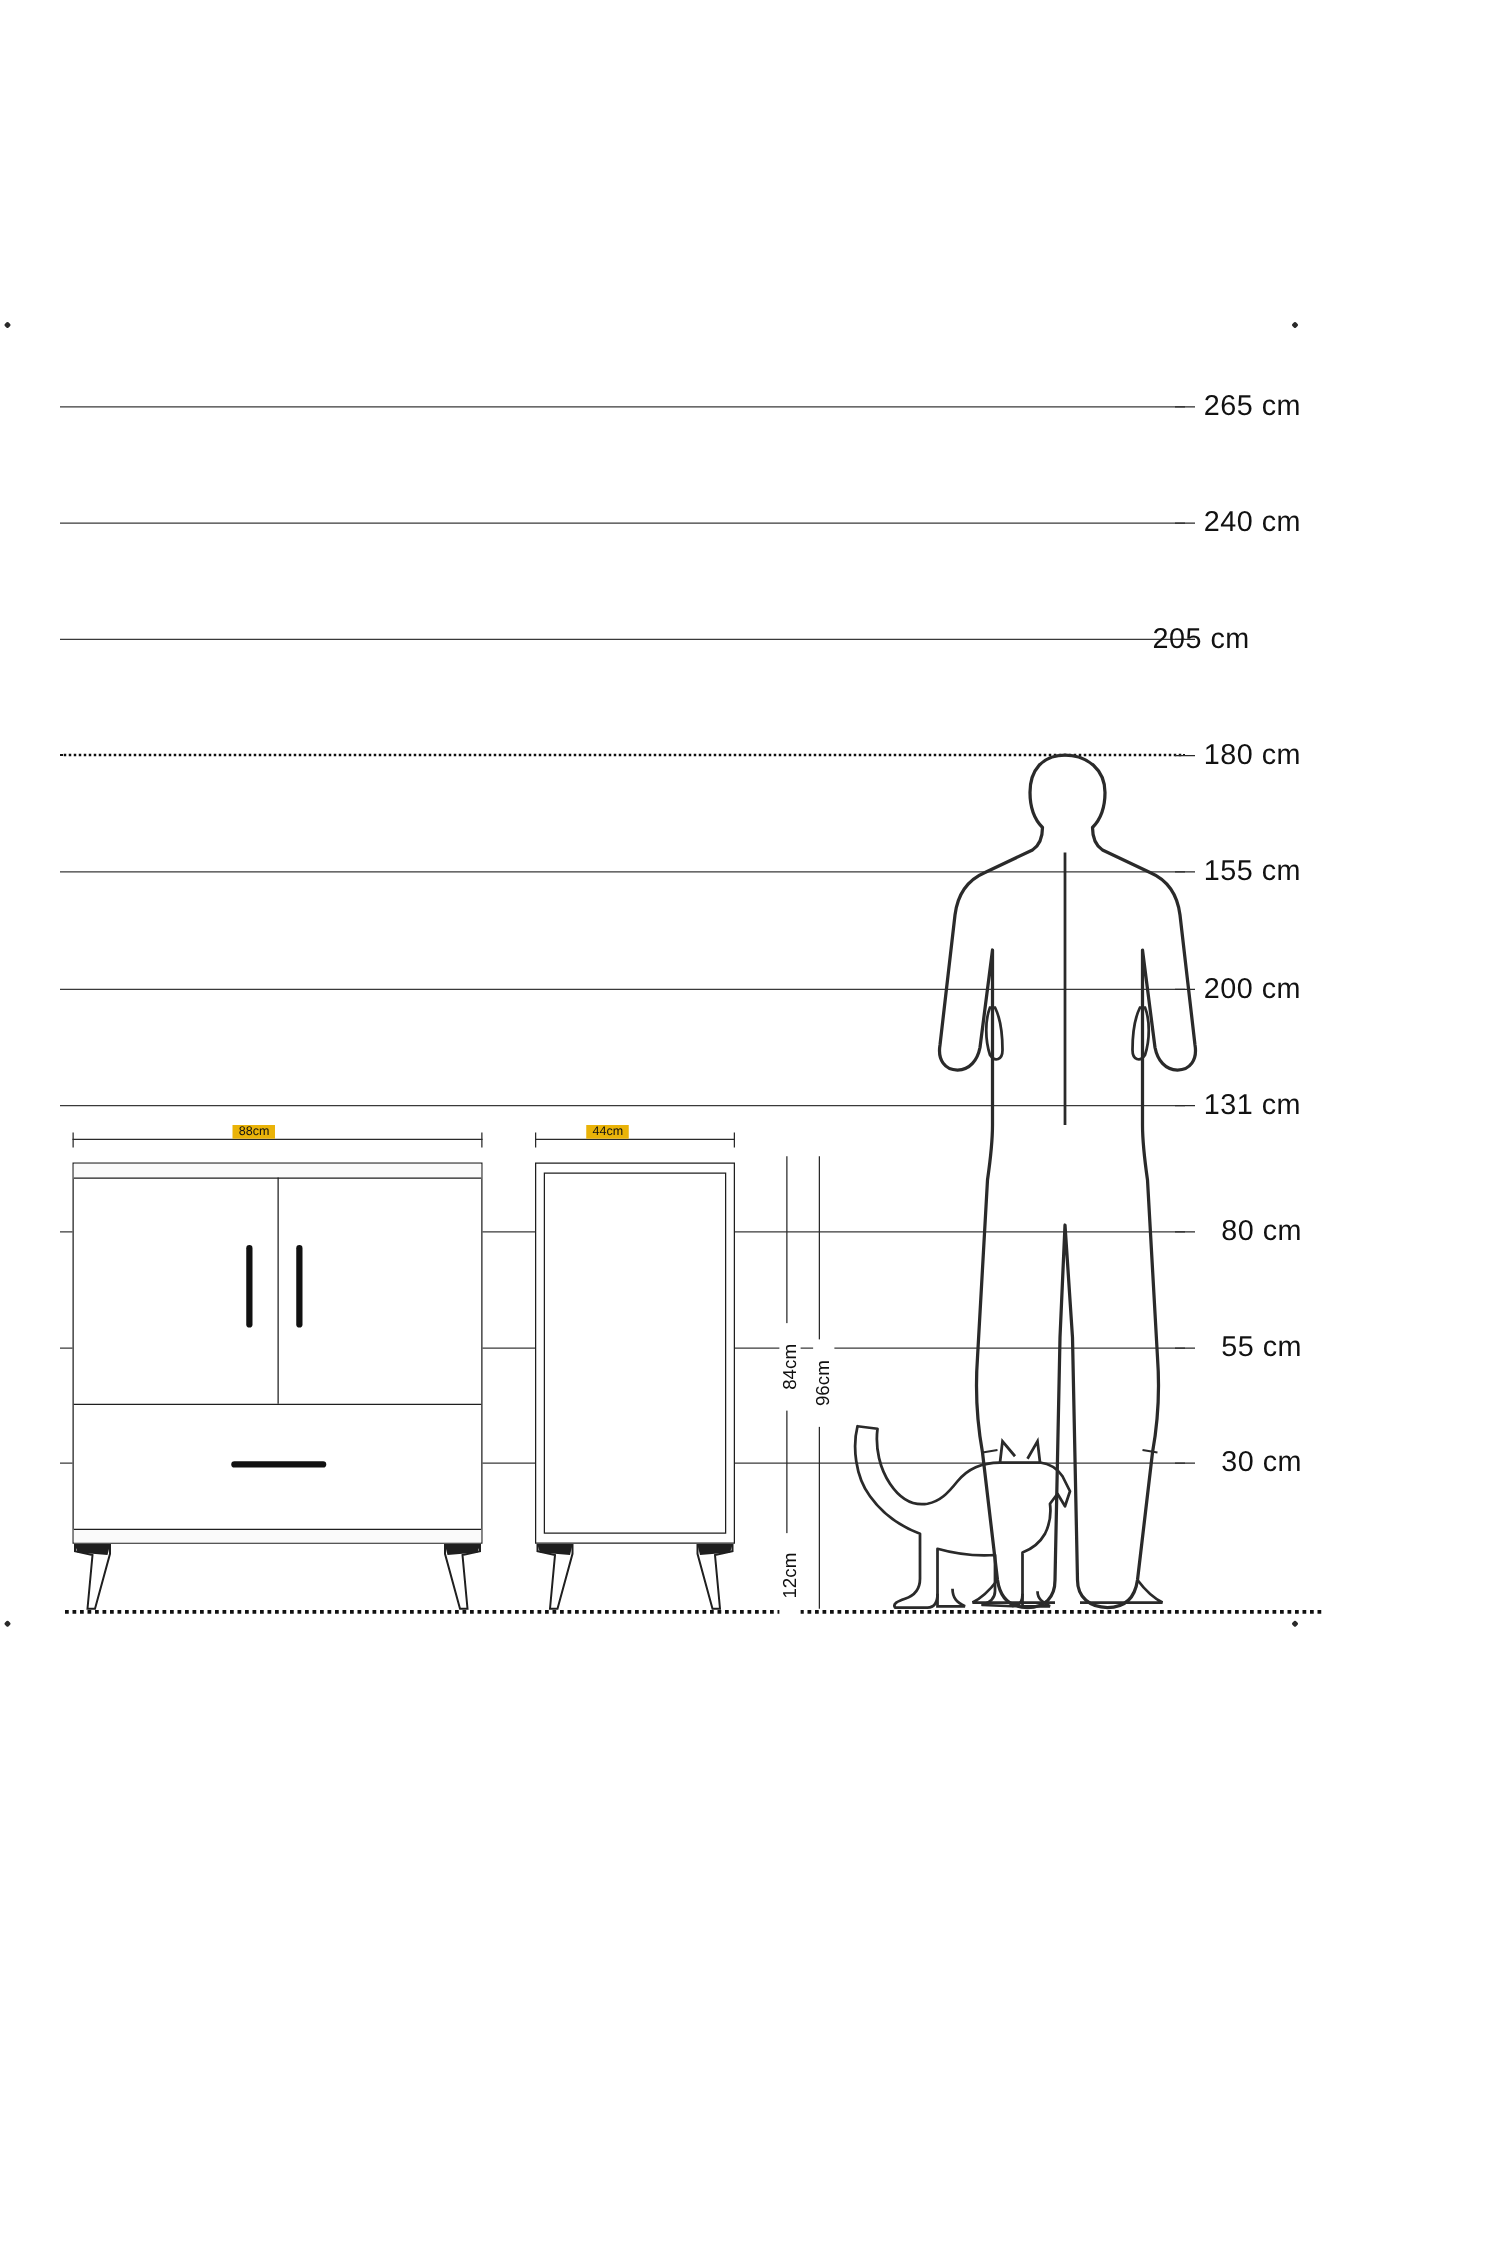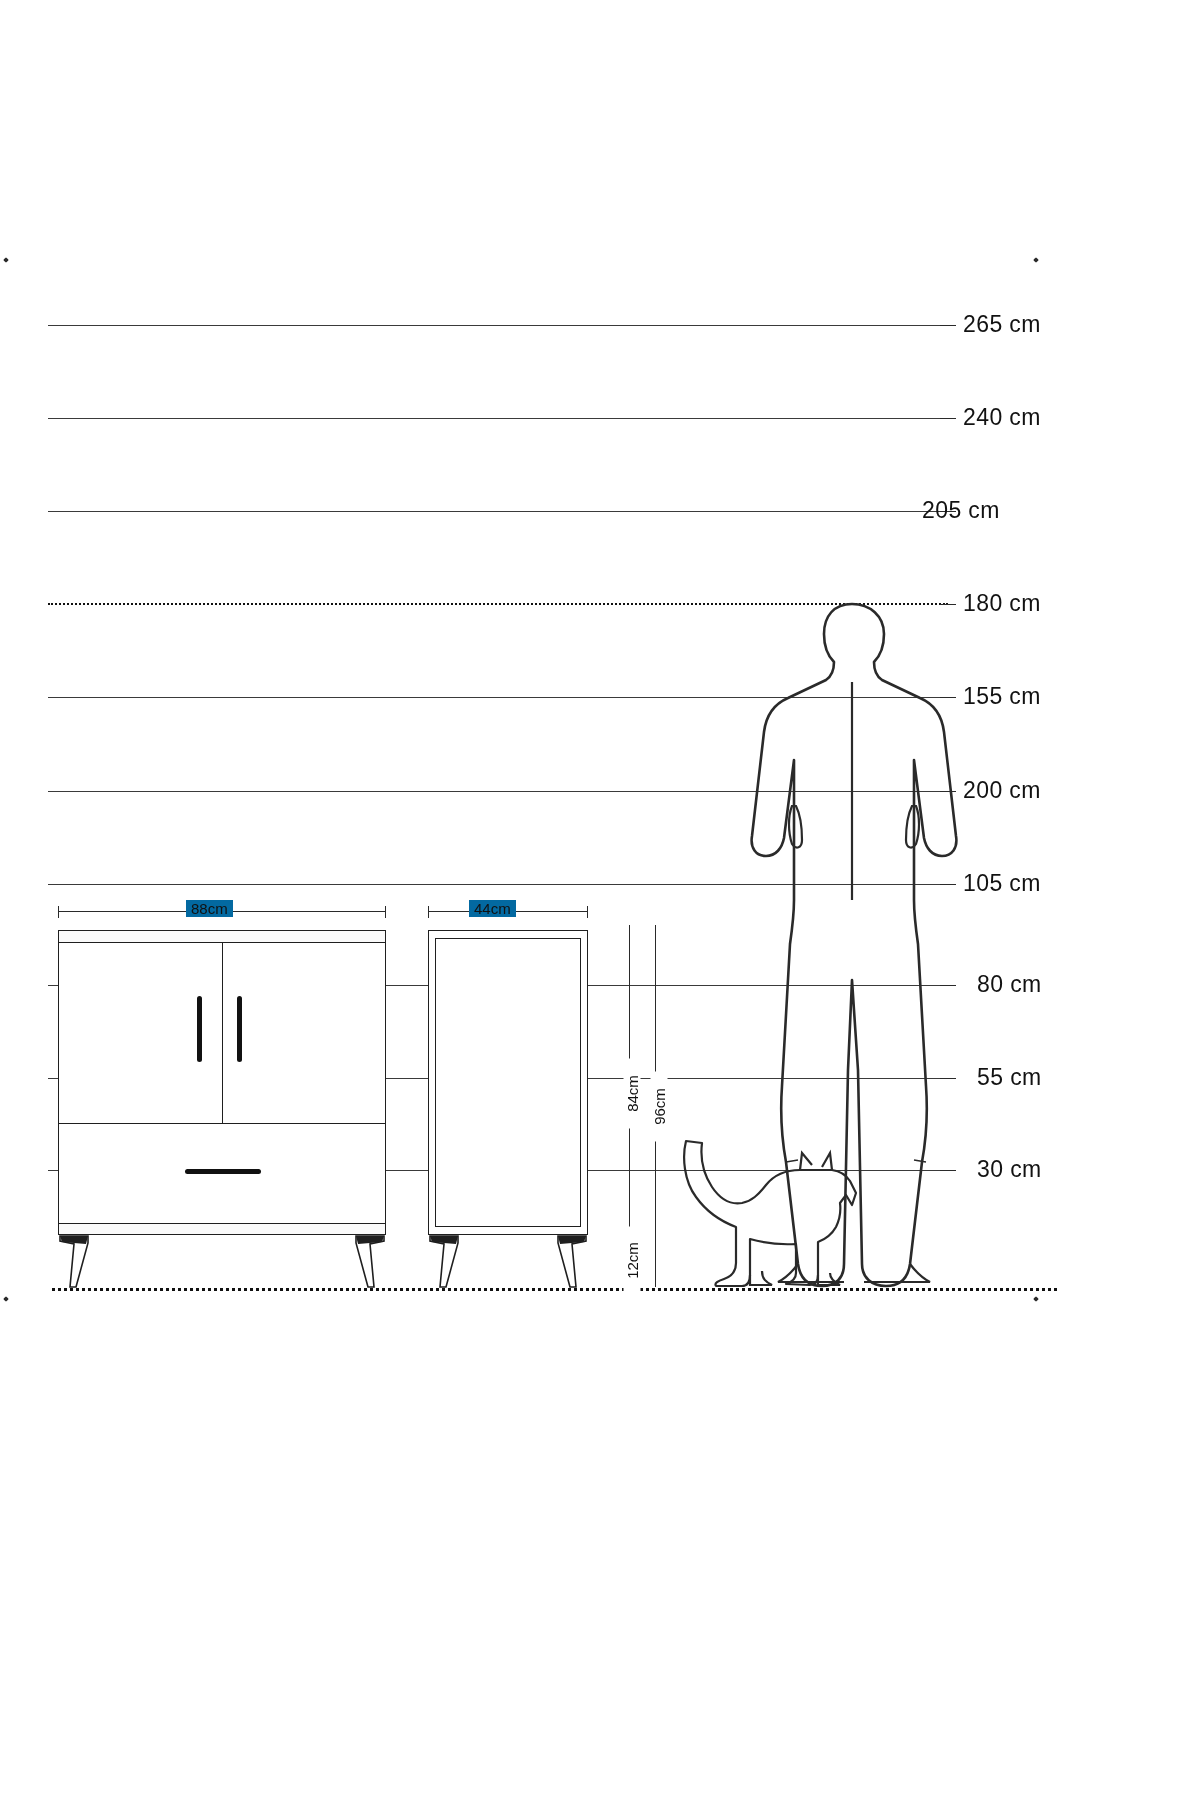--- a/index.html
+++ b/index.html
@@ -167,22 +167,22 @@
   .dim-h .cap-l, .dim-h .cap-r {
     position: absolute;
     top: -6px;
     width: 0; height: 12px;
     border-left: 1.2px solid #2a2a2a;
   }
   .dim-h .cap-l { left: 0; }
   .dim-h .cap-r { right: 0; }
   .dim-h-label {
     position: absolute;
-    font-size: 15px;
-    background: #0369a1;
+    font-size: 10px;
+    background: #eab308;
     padding: 0 5px;
     color: #111;
     white-space: nowrap;
     font-family: "Liberation Sans", sans-serif;
   }
 
   
   .dim-v {
     position: absolute;
     width: 0;
@@ -235,21 +235,21 @@
   <div class="grid-line" style="left:48px; top:697px; width:900px;"></div>
   <div class="grid-tick" style="left:940px; top:697px;"></div>
   <div class="grid-label" style="left:963px; top:683px;">155 cm</div>
 
   <div class="grid-line" style="left:48px; top:791px; width:900px;"></div>
   <div class="grid-tick" style="left:940px; top:791px;"></div>
   <div class="grid-label" style="left:963px; top:777px;">200 cm</div>
 
   <div class="grid-line" style="left:48px; top:884px; width:900px;"></div>
   <div class="grid-tick" style="left:940px; top:884px;"></div>
-  <div class="grid-label" style="left:963px; top:870px;">105 cm</div>
+  <div class="grid-label" style="left:963px; top:870px;">131 cm</div>
 
   <div class="grid-line" style="left:48px; top:985px; width:900px;"></div>
   <div class="grid-tick" style="left:940px; top:985px;"></div>
   <div class="grid-label" style="left:977px; top:971px;">80 cm</div>
 
   <div class="grid-line" style="left:48px; top:1078px; width:900px;"></div>
   <div class="grid-tick" style="left:940px; top:1078px;"></div>
   <div class="grid-label" style="left:977px; top:1064px;text-align:center;">55 cm</div>
 
   <div class="grid-line" style="left:48px; top:1170px; width:900px;"></div>

